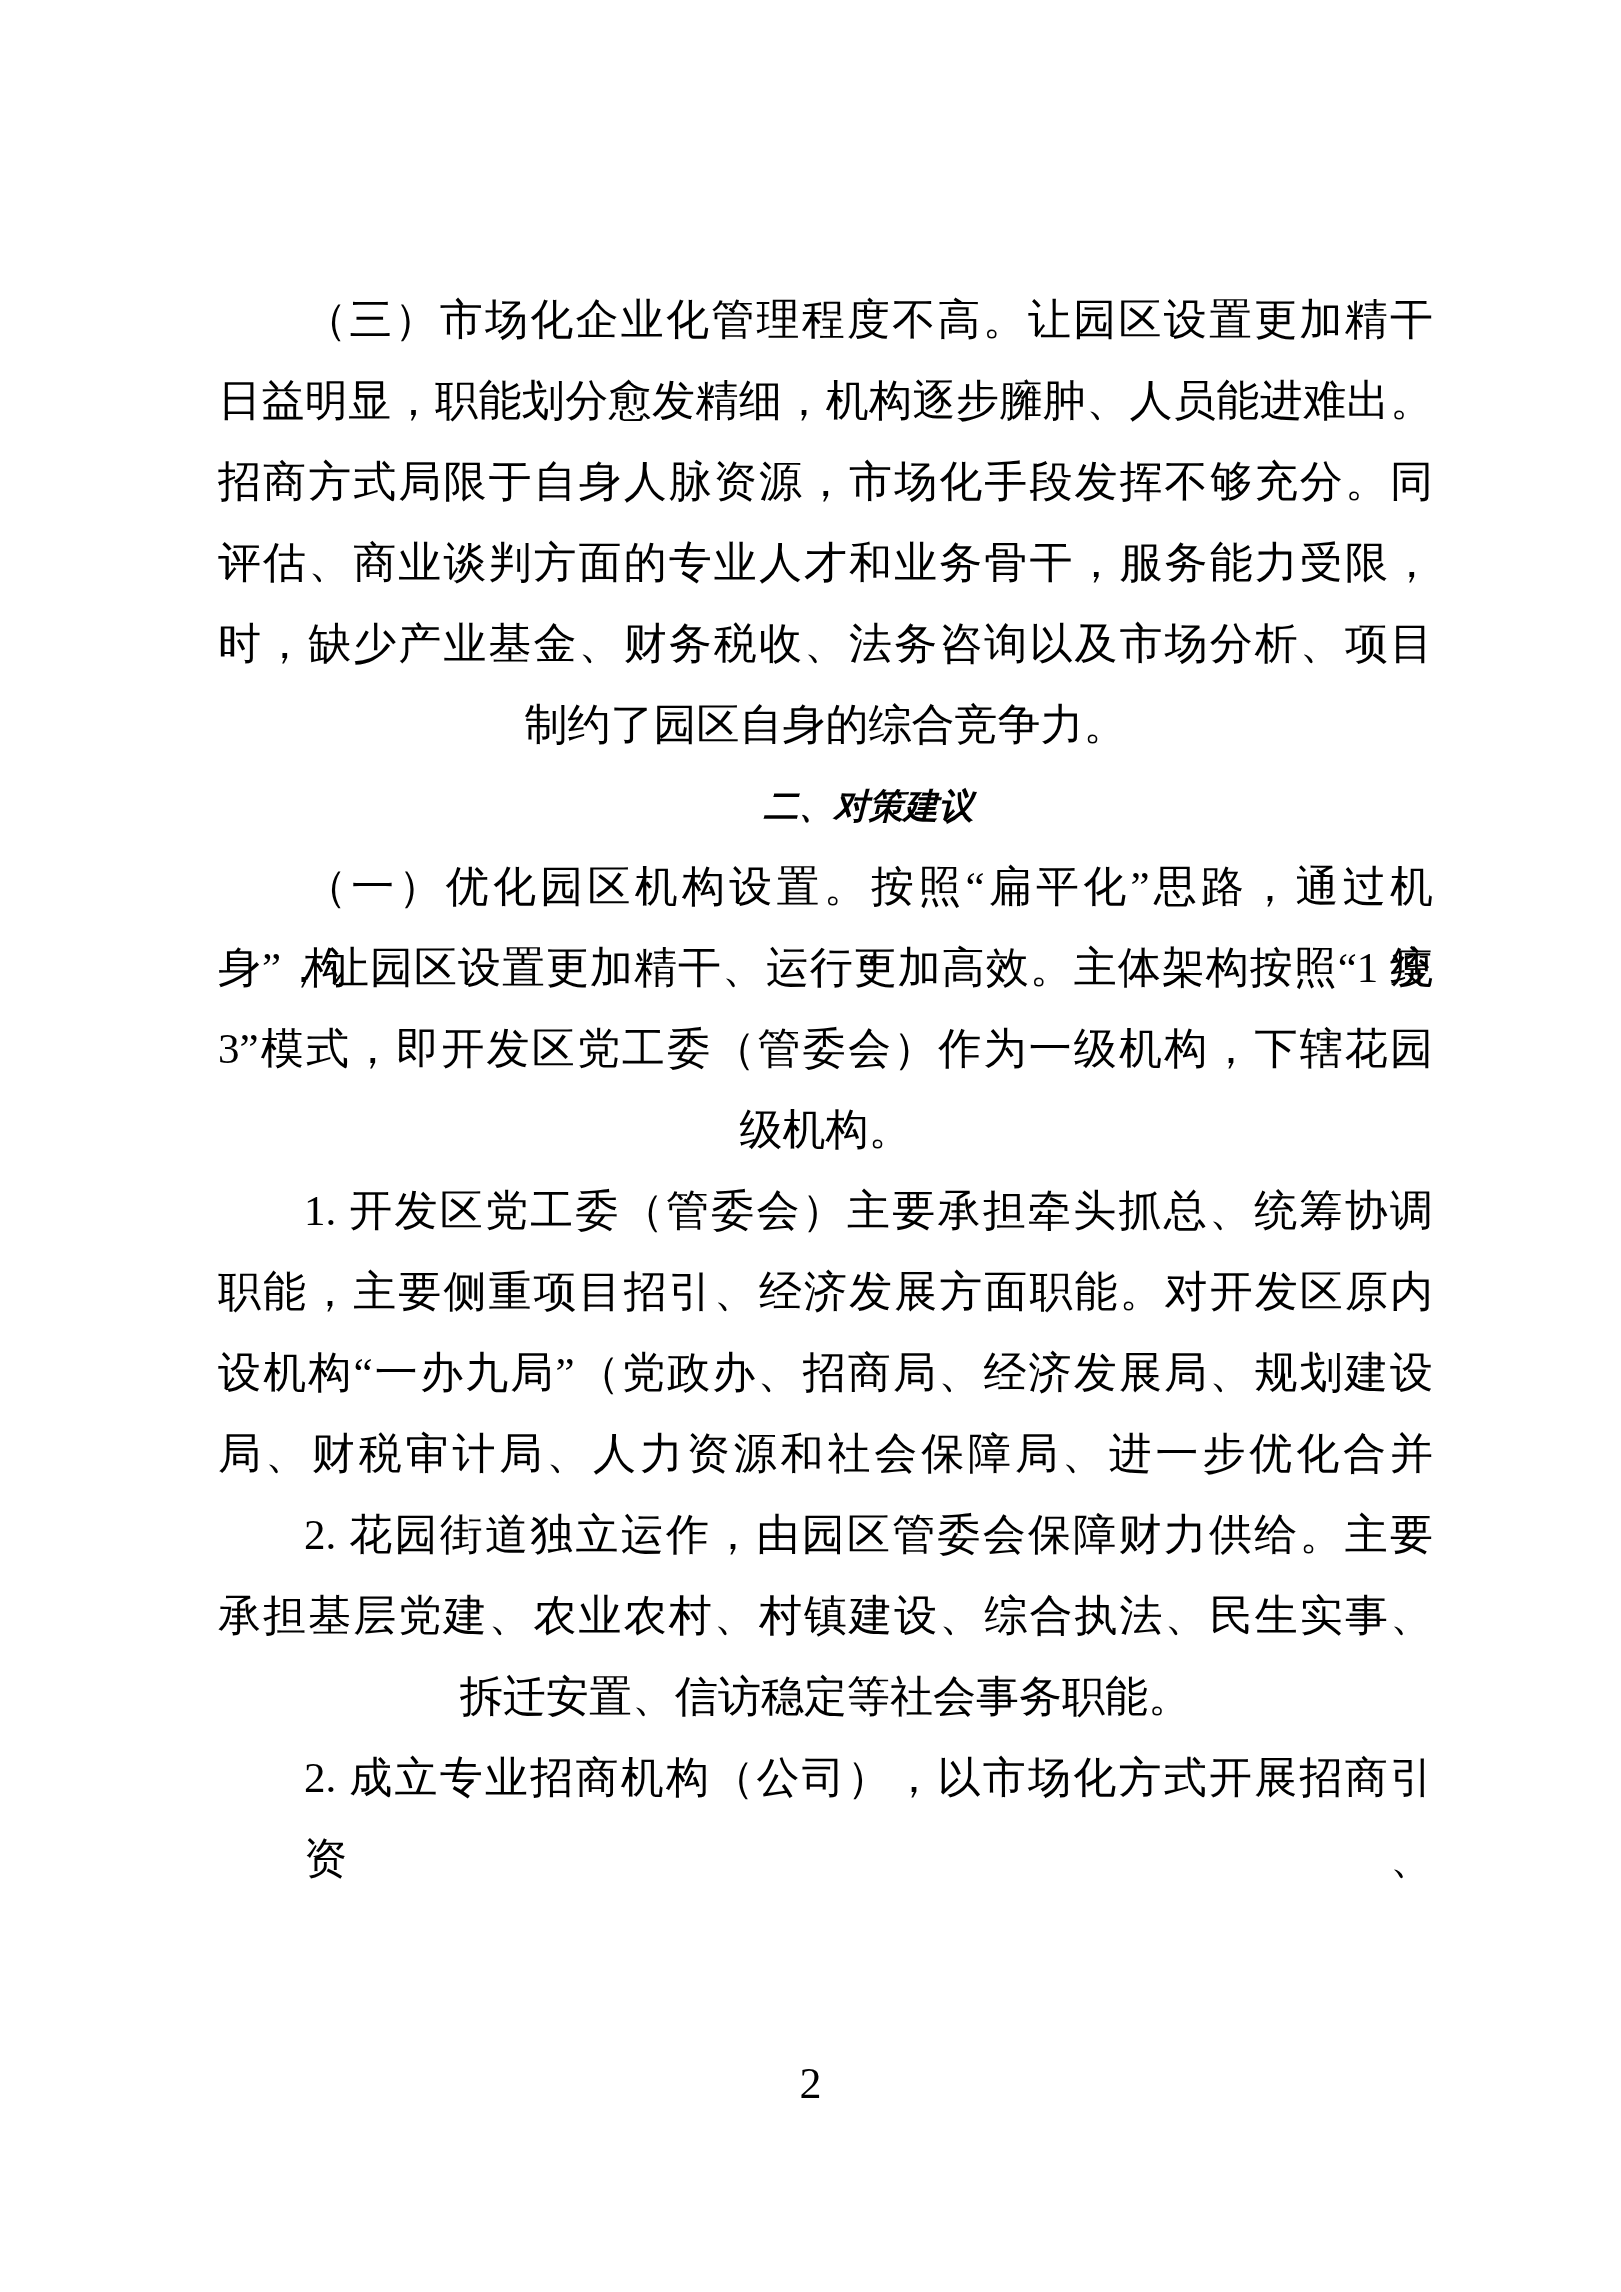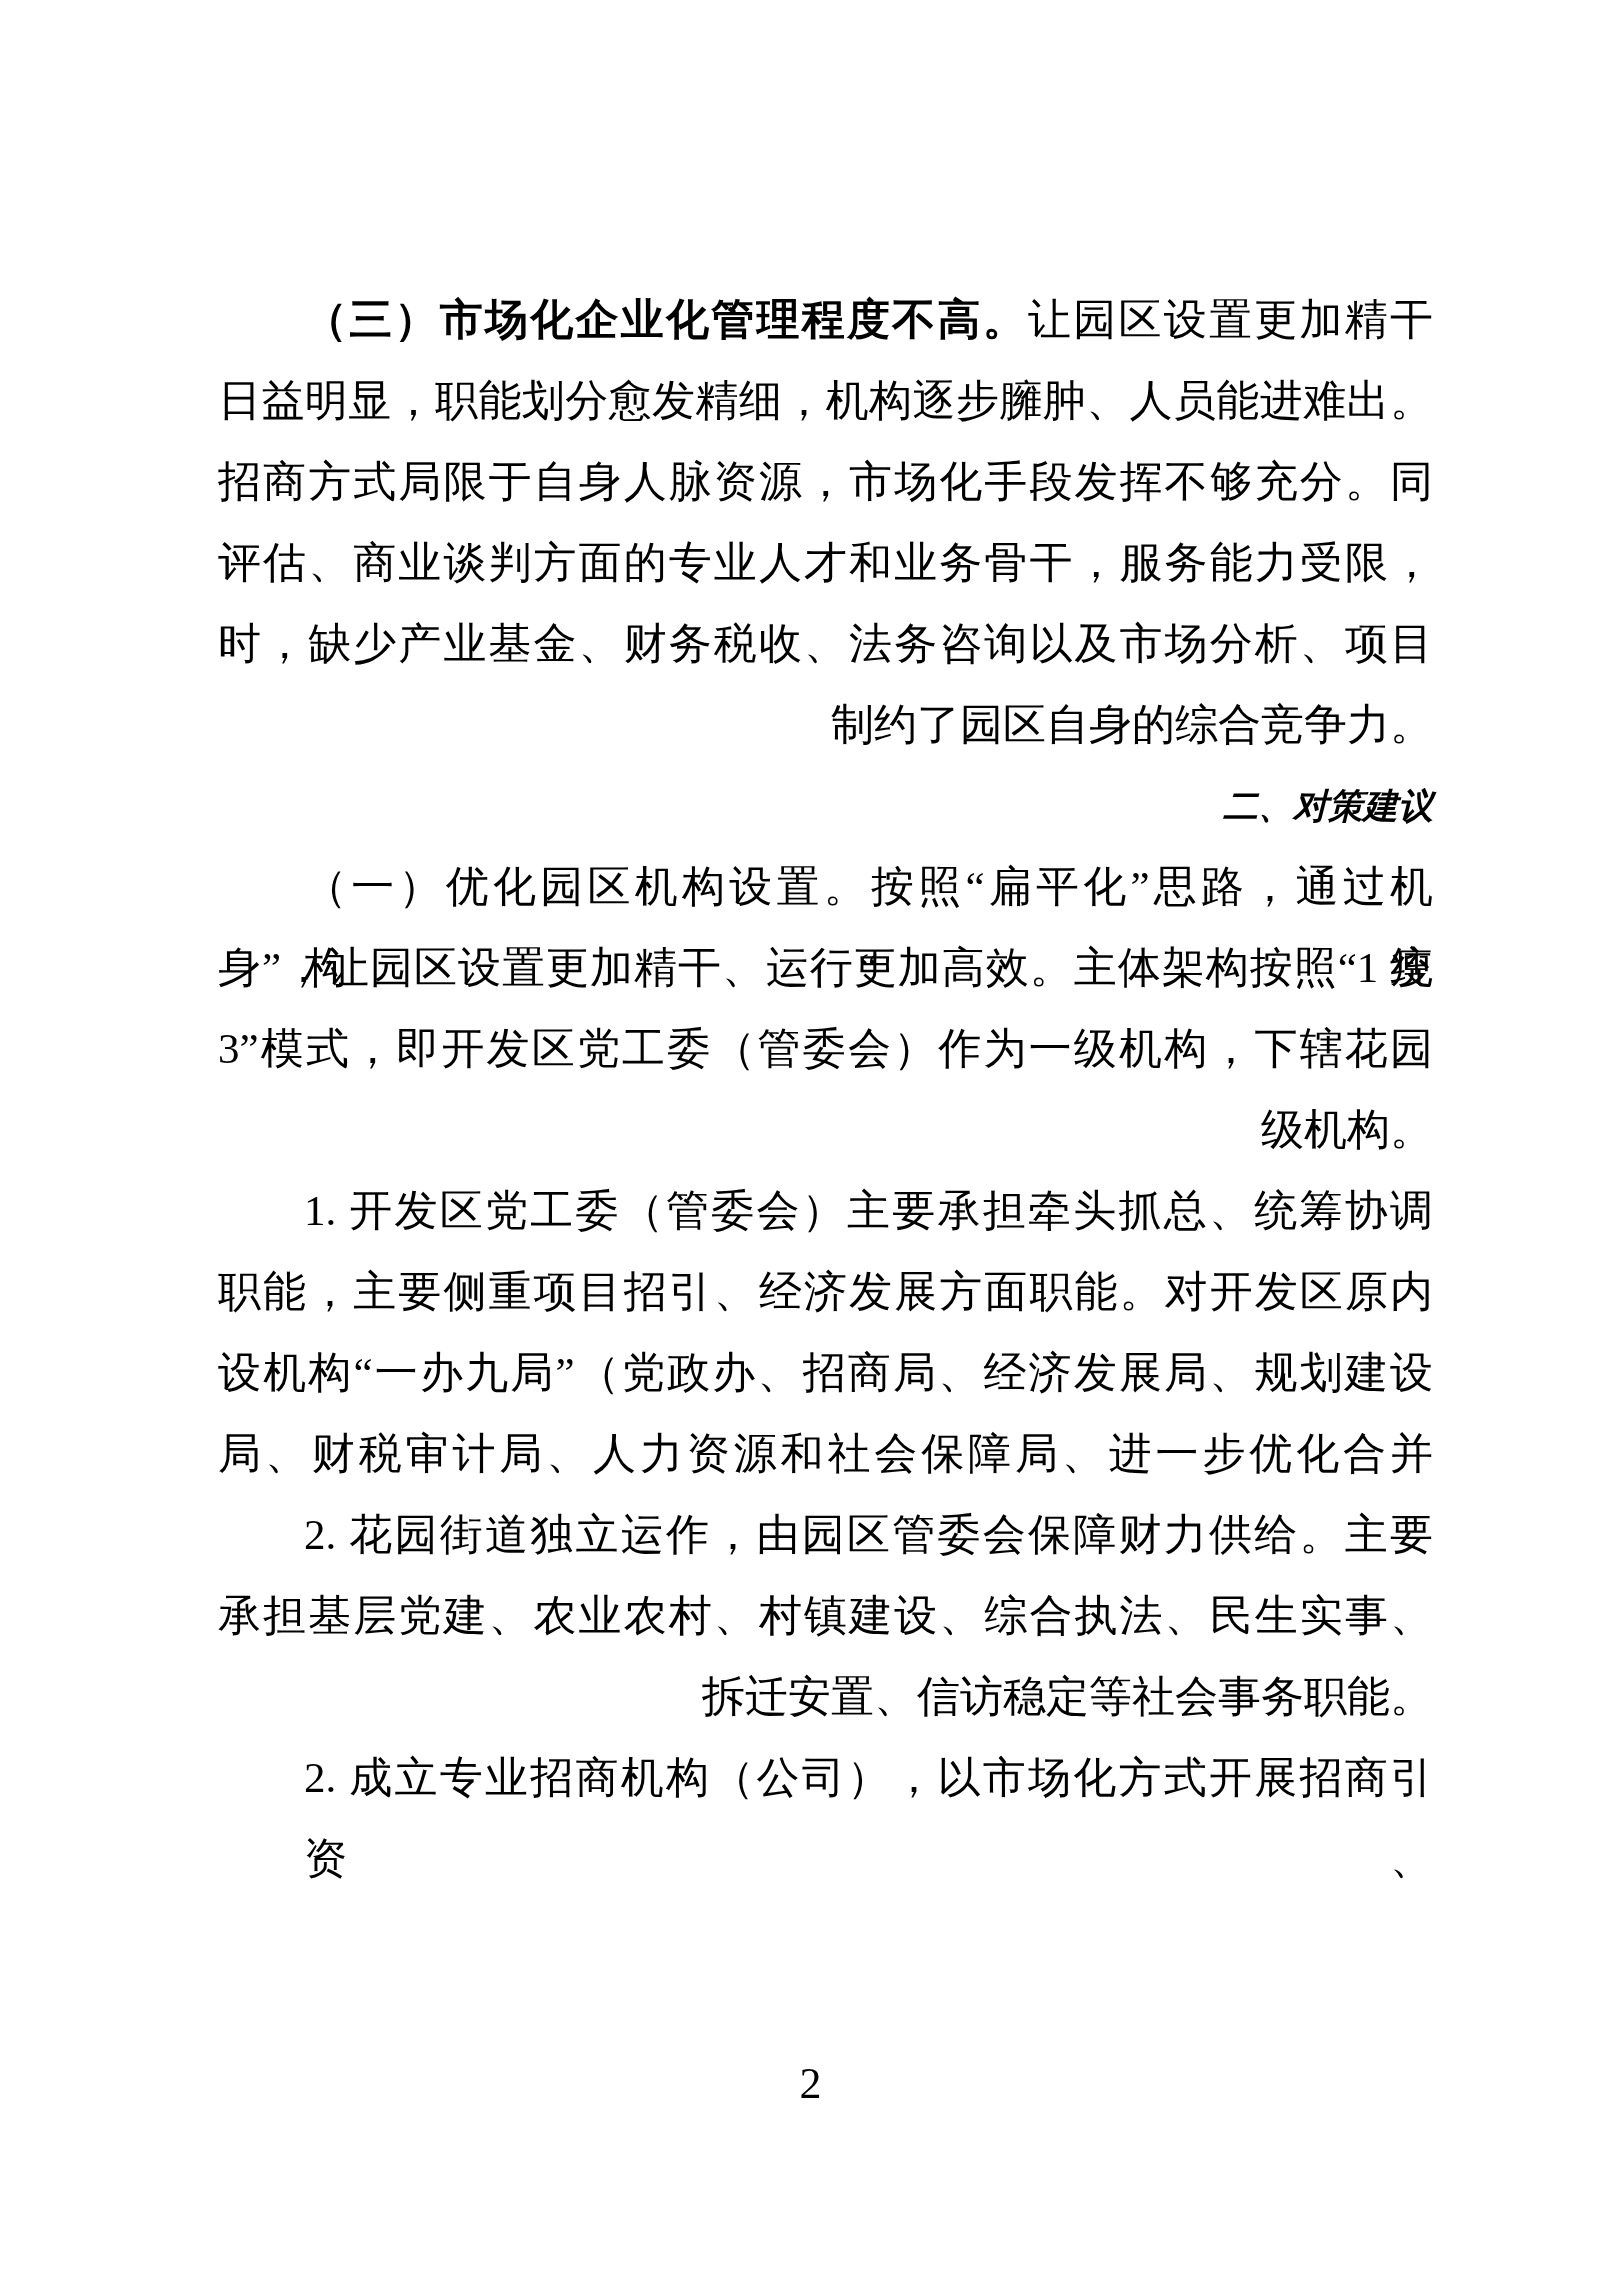--- a/index.html
+++ b/index.html
@@ -22,33 +22,33 @@
     top: 279px;
     width: 1215px;
   }
   .line {
     box-sizing: border-box;
     width: 1215px;
     height: 81px;
     line-height: 81px;
     font-size: 43px;
     white-space: nowrap;
-    text-align: right;
+    text-align: center;
   }
   .line.justify {
     white-space: normal;
     text-align: justify;
     text-align-last: justify;
     text-justify: inter-character;
   }
   .line.indent {
     padding-left: 86px;
   }
   .line .b {
-    font-weight: bold;
+    font-weight: normal;
     margin-top: 18px;
   }
   .line.heading {
     font-family: "Liberation Sans", "DejaVu Sans", sans-serif;
     font-weight: bold;
     font-size: 35px;
     font-style: italic;
   }
   .page-number {
     position: absolute;

